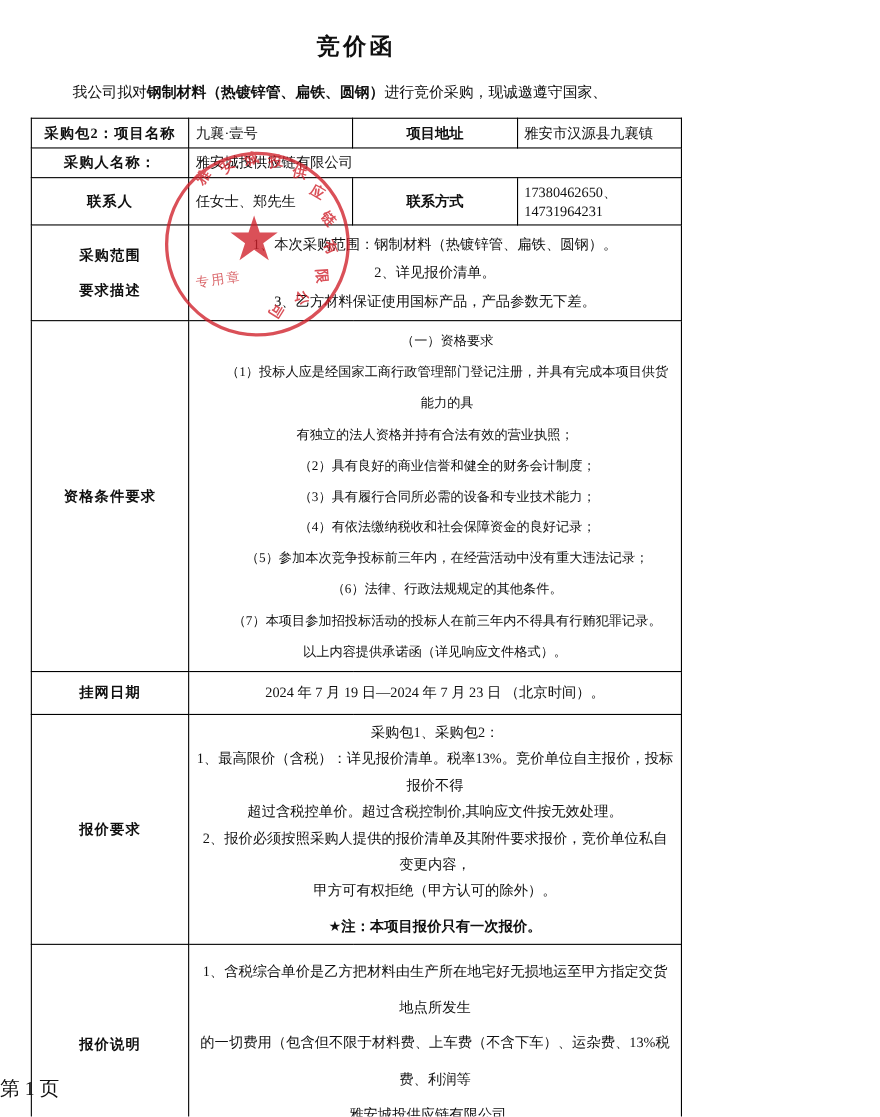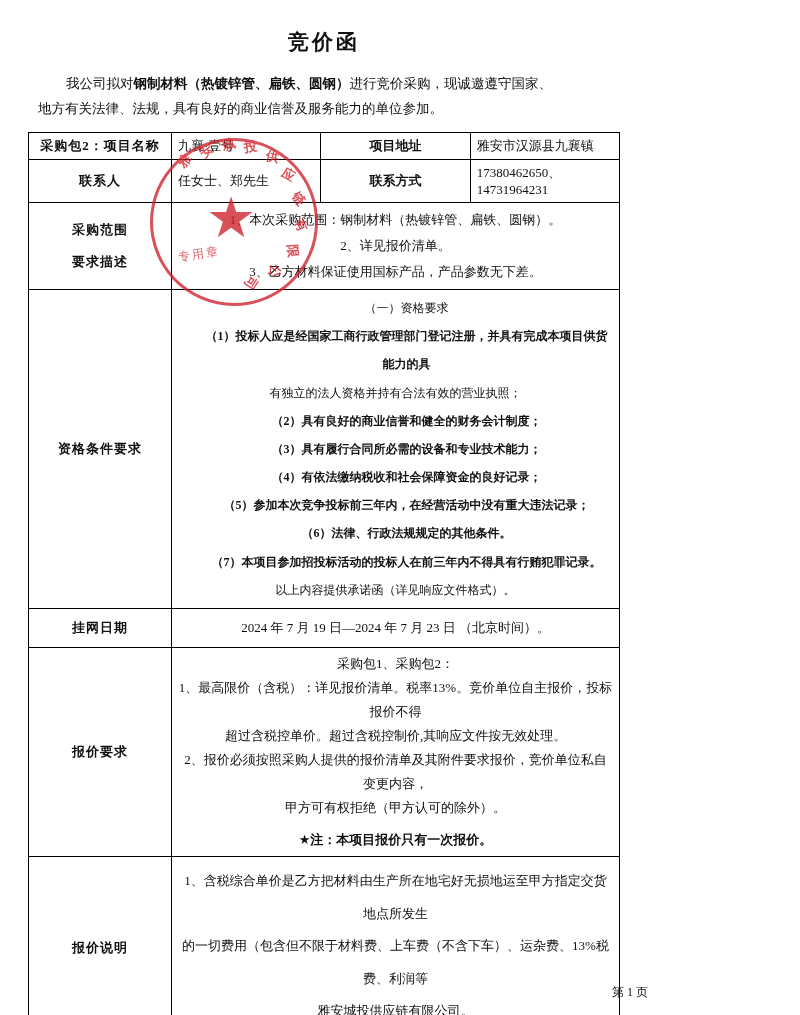--- a/index.html
+++ b/index.html
@@ -70,36 +70,34 @@
     text-decoration: underline;
   }
   .qual p {
     margin: 0 0 0 0;
     line-height: 2.35;
     font-size: 12px;
     text-indent: 0;
   }
   .qual p.ind2 {
     padding-left: 22px;
-    font-weight: bold;
   }
   .qual p.ind1 {
     padding-left: 22px;
   }
   .two-line {
     line-height: 2.1;
   }
   .footer {
     position: absolute;
     left: 0;
     right: 0;
     bottom: 14px;
-    text-align: right;
-    font-size: 12px;
-    padding-left: 34px;
+    text-align: left;
+    font-size: 18px;
   }
   
   .seal {
     position: absolute;
     left: 150px;
     top: 138px;
     width: 170px;
     height: 170px;
     pointer-events: none;
     z-index: 5;
@@ -156,30 +154,33 @@
 </style>
 </head>
 <body>
 
 <div class="page">
 
   <div class="doc-title">竞价函</div>
 
   <div class="intro">
     <span class="ind"></span><span>我公司拟对</span><span class="b">钢制材料（热镀锌管、扁铁、圆钢）</span><span>进行竞价采购，现诚邀遵守国家、</span><br>
-    <span>地方有关法律、法规，具有良好的商业信誉及服务能力的单位参加。</span>
   </div>
 
   <table class="main">
     <tbody>
     <tr>
       <td class="lbl">采购包2：项目名称</td>
       <td>九襄·壹号</td>
       <td class="colhdr">项目地址</td>
       <td>雅安市汉源县九襄镇</td>
+    </tr>
+    <tr>
+      <td class="lbl">采购人名称：</td>
+      <td colspan="3">雅安城投供应链有限公司</td>
     </tr>
     <tr>
       <td class="lbl">联系人</td>
       <td>任女士、郑先生</td>
       <td class="colhdr">联系方式</td>
       <td>17380462650、14731964231</td>
     </tr>
     <tr>
       <td class="lbl">
         <div>采购范围</div>

